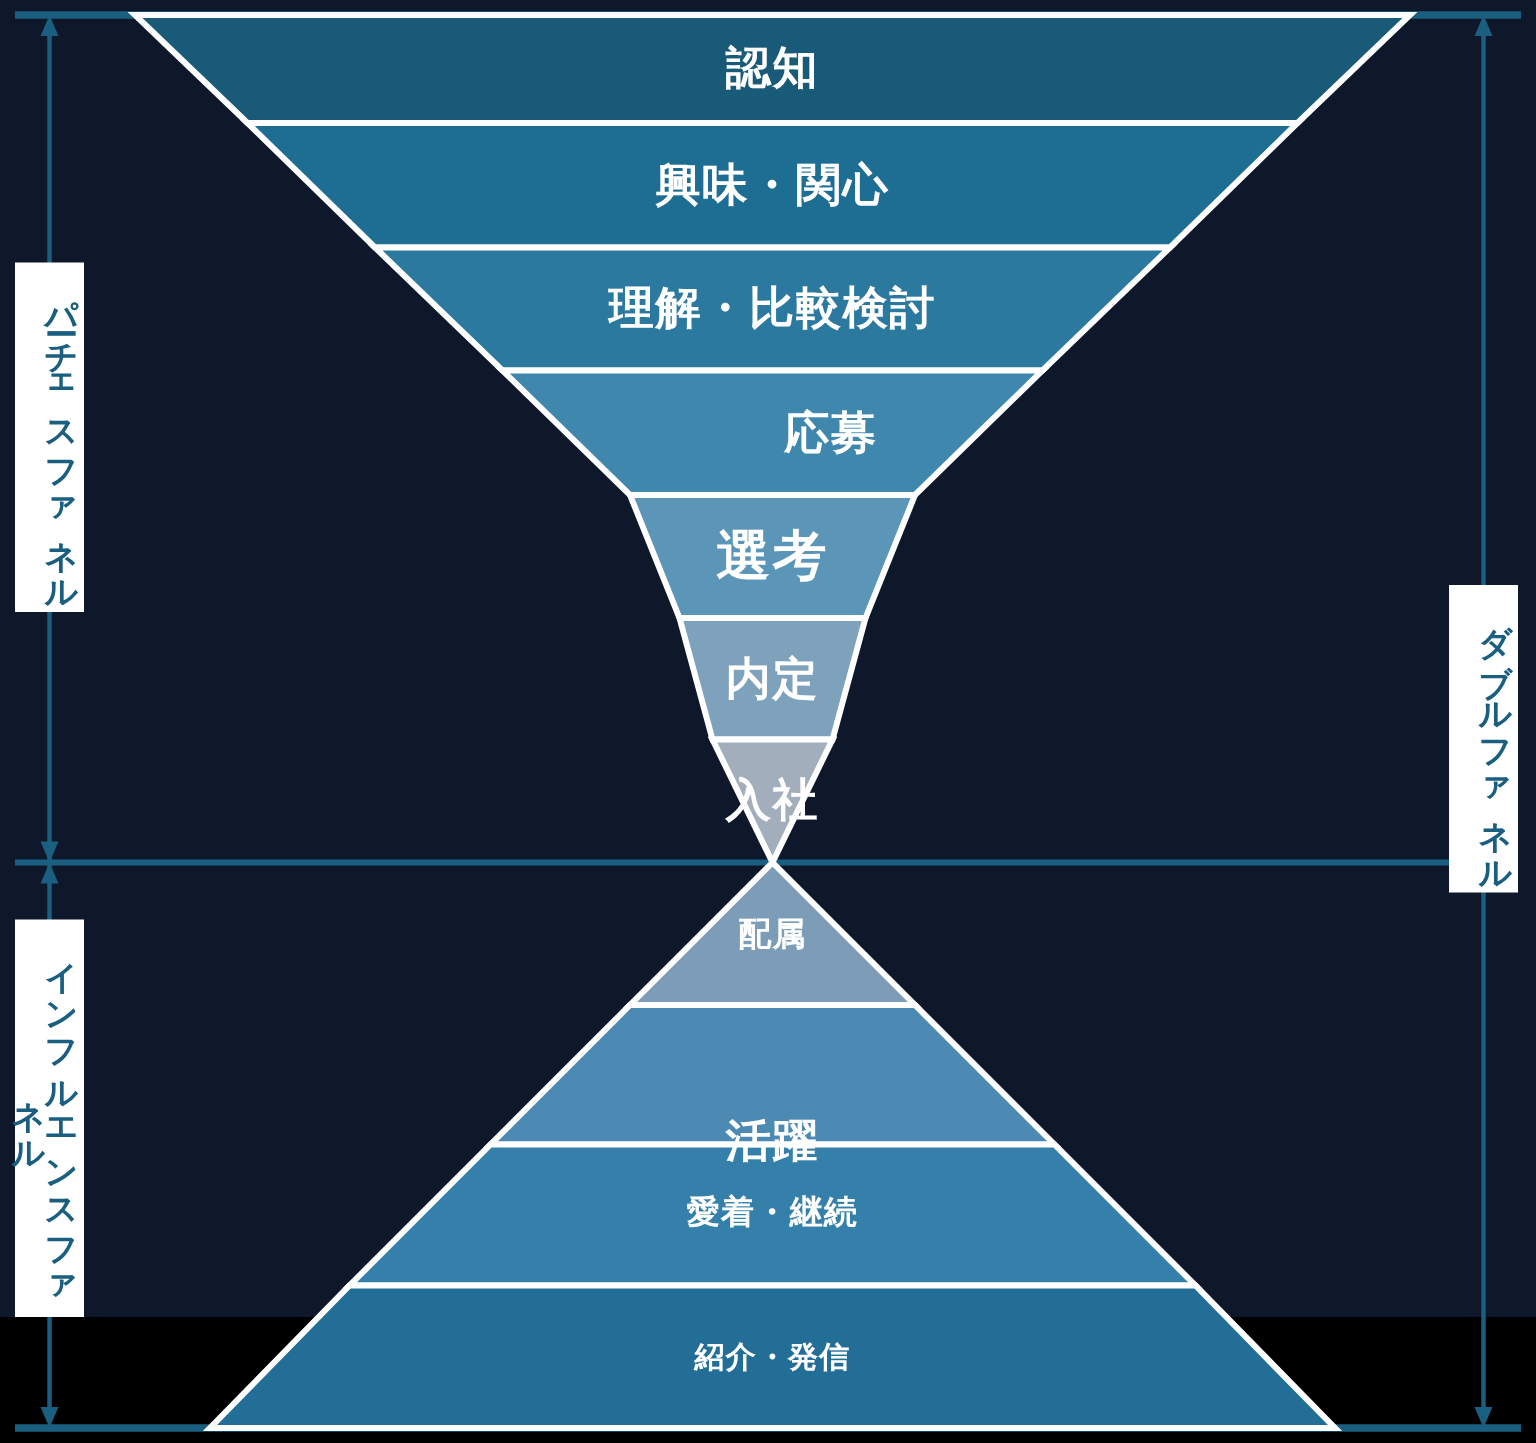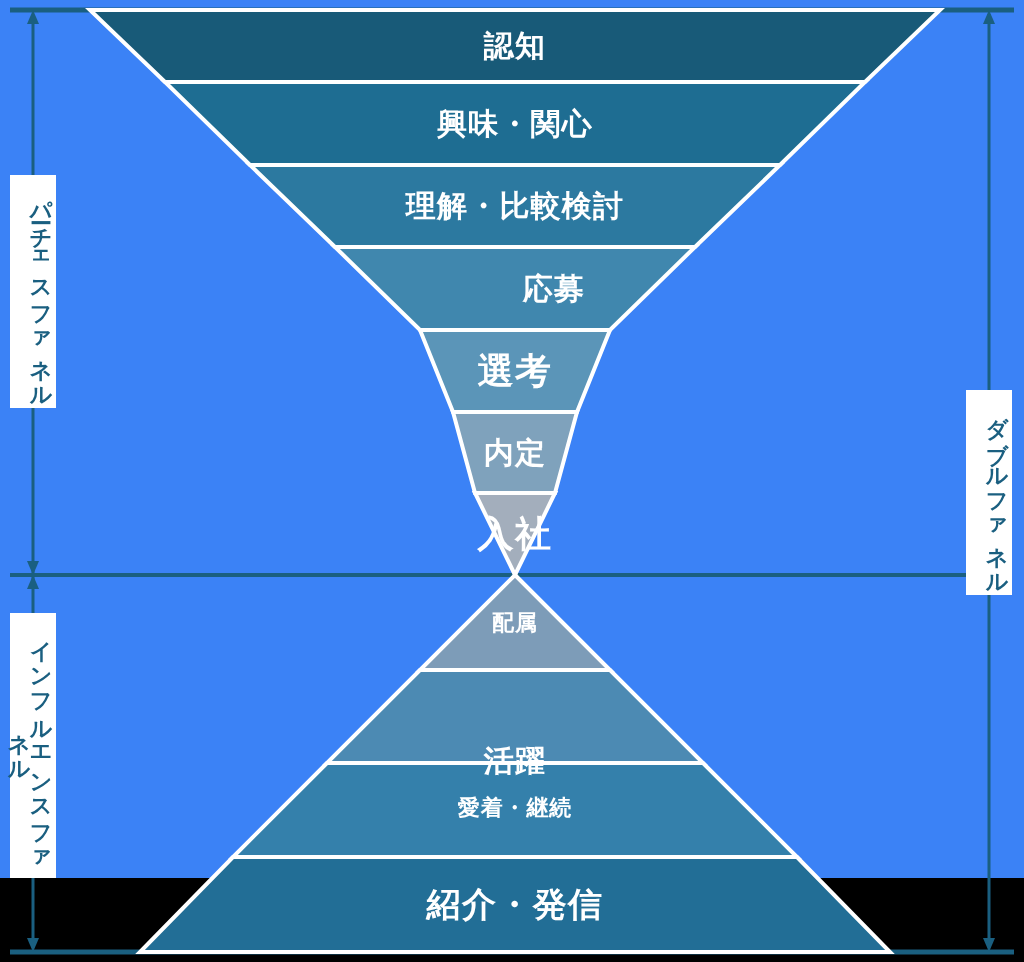--- a/index.html
+++ b/index.html
@@ -10,21 +10,21 @@
   body {
     width: 1024px;
     height: 962px;
     overflow: hidden;
     font-family: "Liberation Sans", "DejaVu Sans", sans-serif;
   }
   #stage {
     position: relative;
     width: 1024px;
     height: 878px;
-    background: #3b82f6;
+    background: #0f172a;
   }
   #funnel-svg {
     position: absolute;
     left: 0;
     top: 0;
     width: 1024px;
     height: 962px;
   }
   .stage-label {
     position: absolute;
@@ -115,25 +115,25 @@
 
   </svg>
 
   <div id="stage-labels">
       <div class="stage-label" style="left: 515px; top: 46px; font-size: 30px;">認知</div>
       <div class="stage-label" style="left: 515px; top: 123.5px; font-size: 30px;">興味・関心</div>
       <div class="stage-label" style="left: 515px; top: 206px; font-size: 30px;">理解・比較検討</div>
       <div class="stage-label" style="left: 515px; top: 288.5px; font-size: 30px; margin-left: 39px;">応募</div>
       <div class="stage-label" style="left: 515px; top: 371px; font-size: 36px;">選考</div>
       <div class="stage-label" style="left: 515px; top: 452.5px; font-size: 30px;">内定</div>
-      <div class="stage-label" style="left: 515px; top: 534px; font-size: 36px;">入社</div>
+      <div class="stage-label" style="left: 515px; top: 534px; font-size: 30px;">入社</div>
       <div class="stage-label" style="left: 515px; top: 622.5px; font-size: 22px;">配属</div>
       <div class="stage-label" style="left: 515px; top: 716.5px; font-size: 30px; margin-top: 44px;">活躍</div>
       <div class="stage-label" style="left: 515px; top: 808px; font-size: 22px;">愛着・継続</div>
-      <div class="stage-label" style="left: 515px; top: 904.5px; font-size: 34px;">紹介・発信</div>
+      <div class="stage-label" style="left: 515px; top: 904.5px; font-size: 20px;">紹介・発信</div>
     </div>
 
   <div class="vlabel" id="label-purchase">パーチェスファネル</div>
 
   <div class="vlabel" id="label-influence">インフルエンスファネル</div>
 
   <div class="vlabel" id="label-double">ダブルファネル</div>
 
 </div>
 

